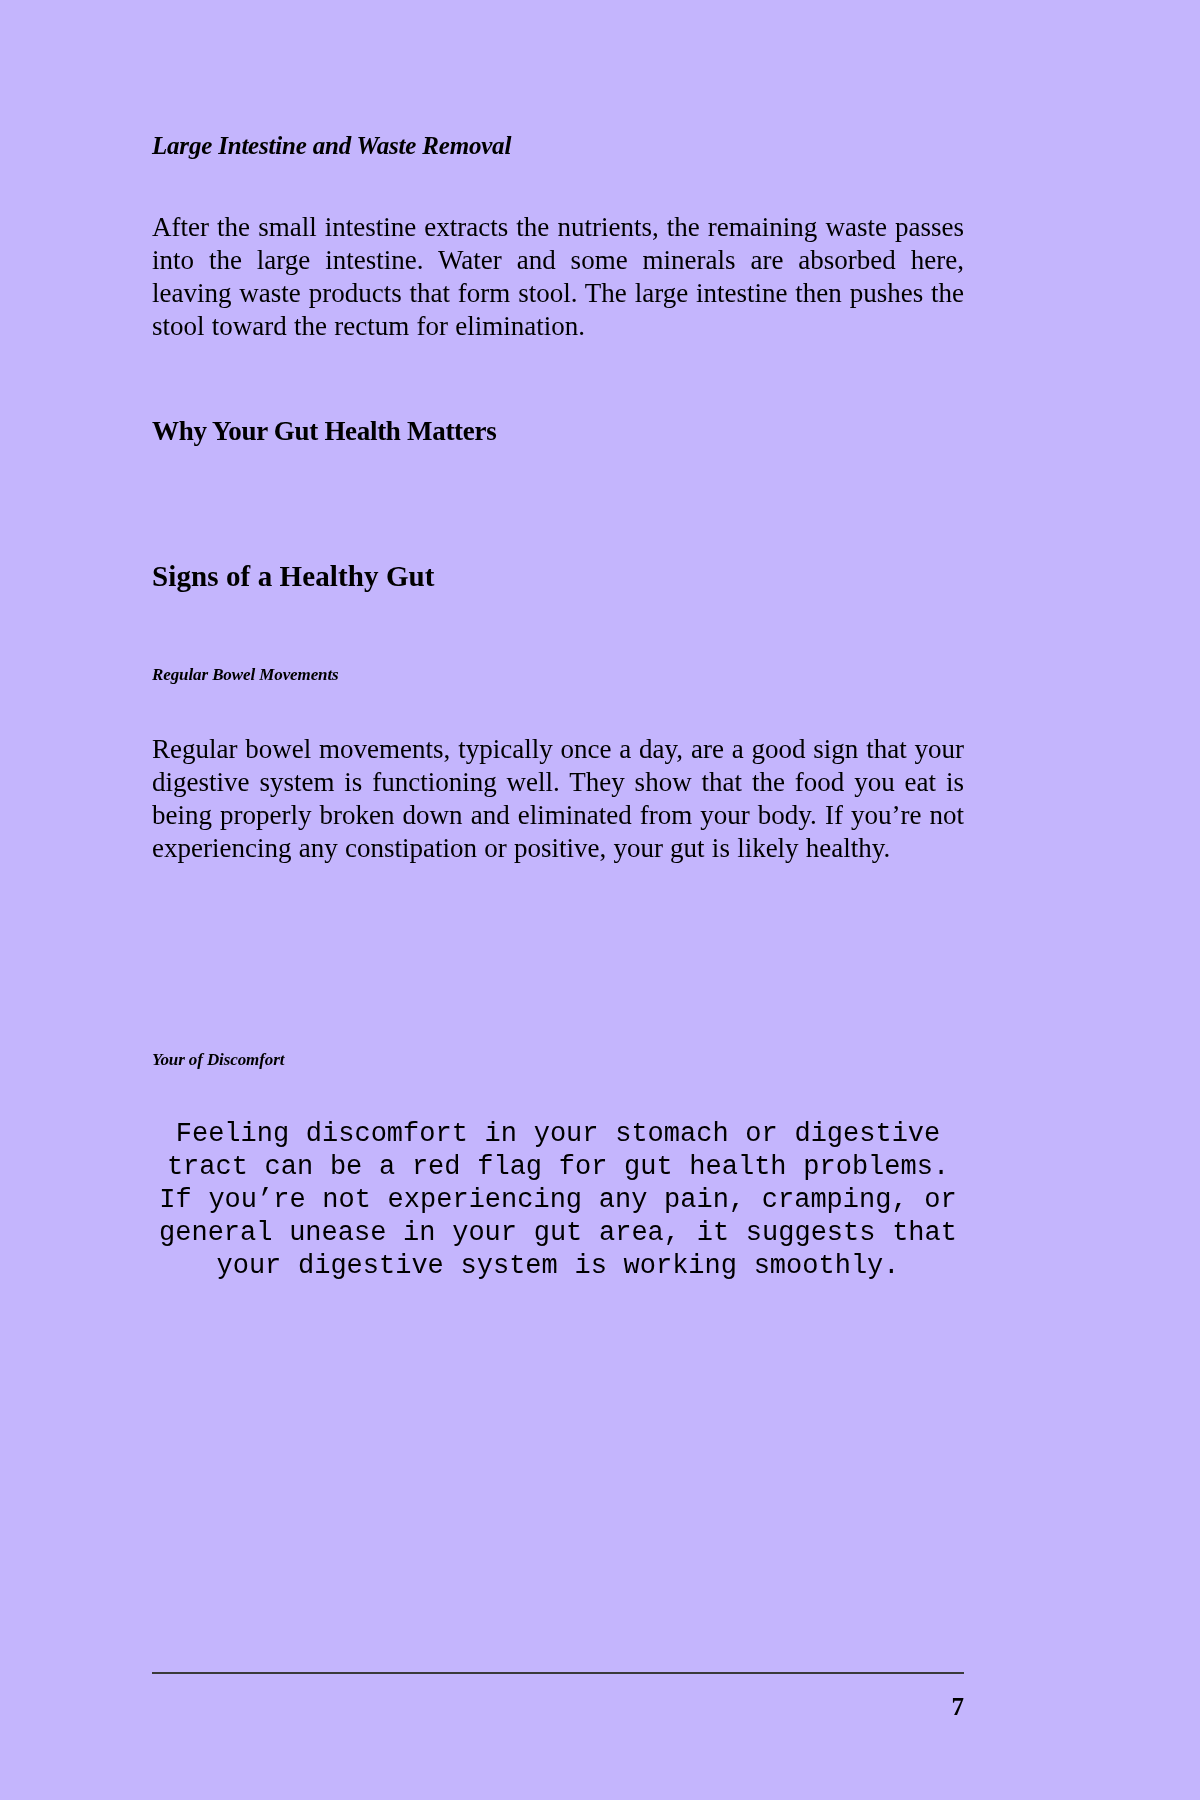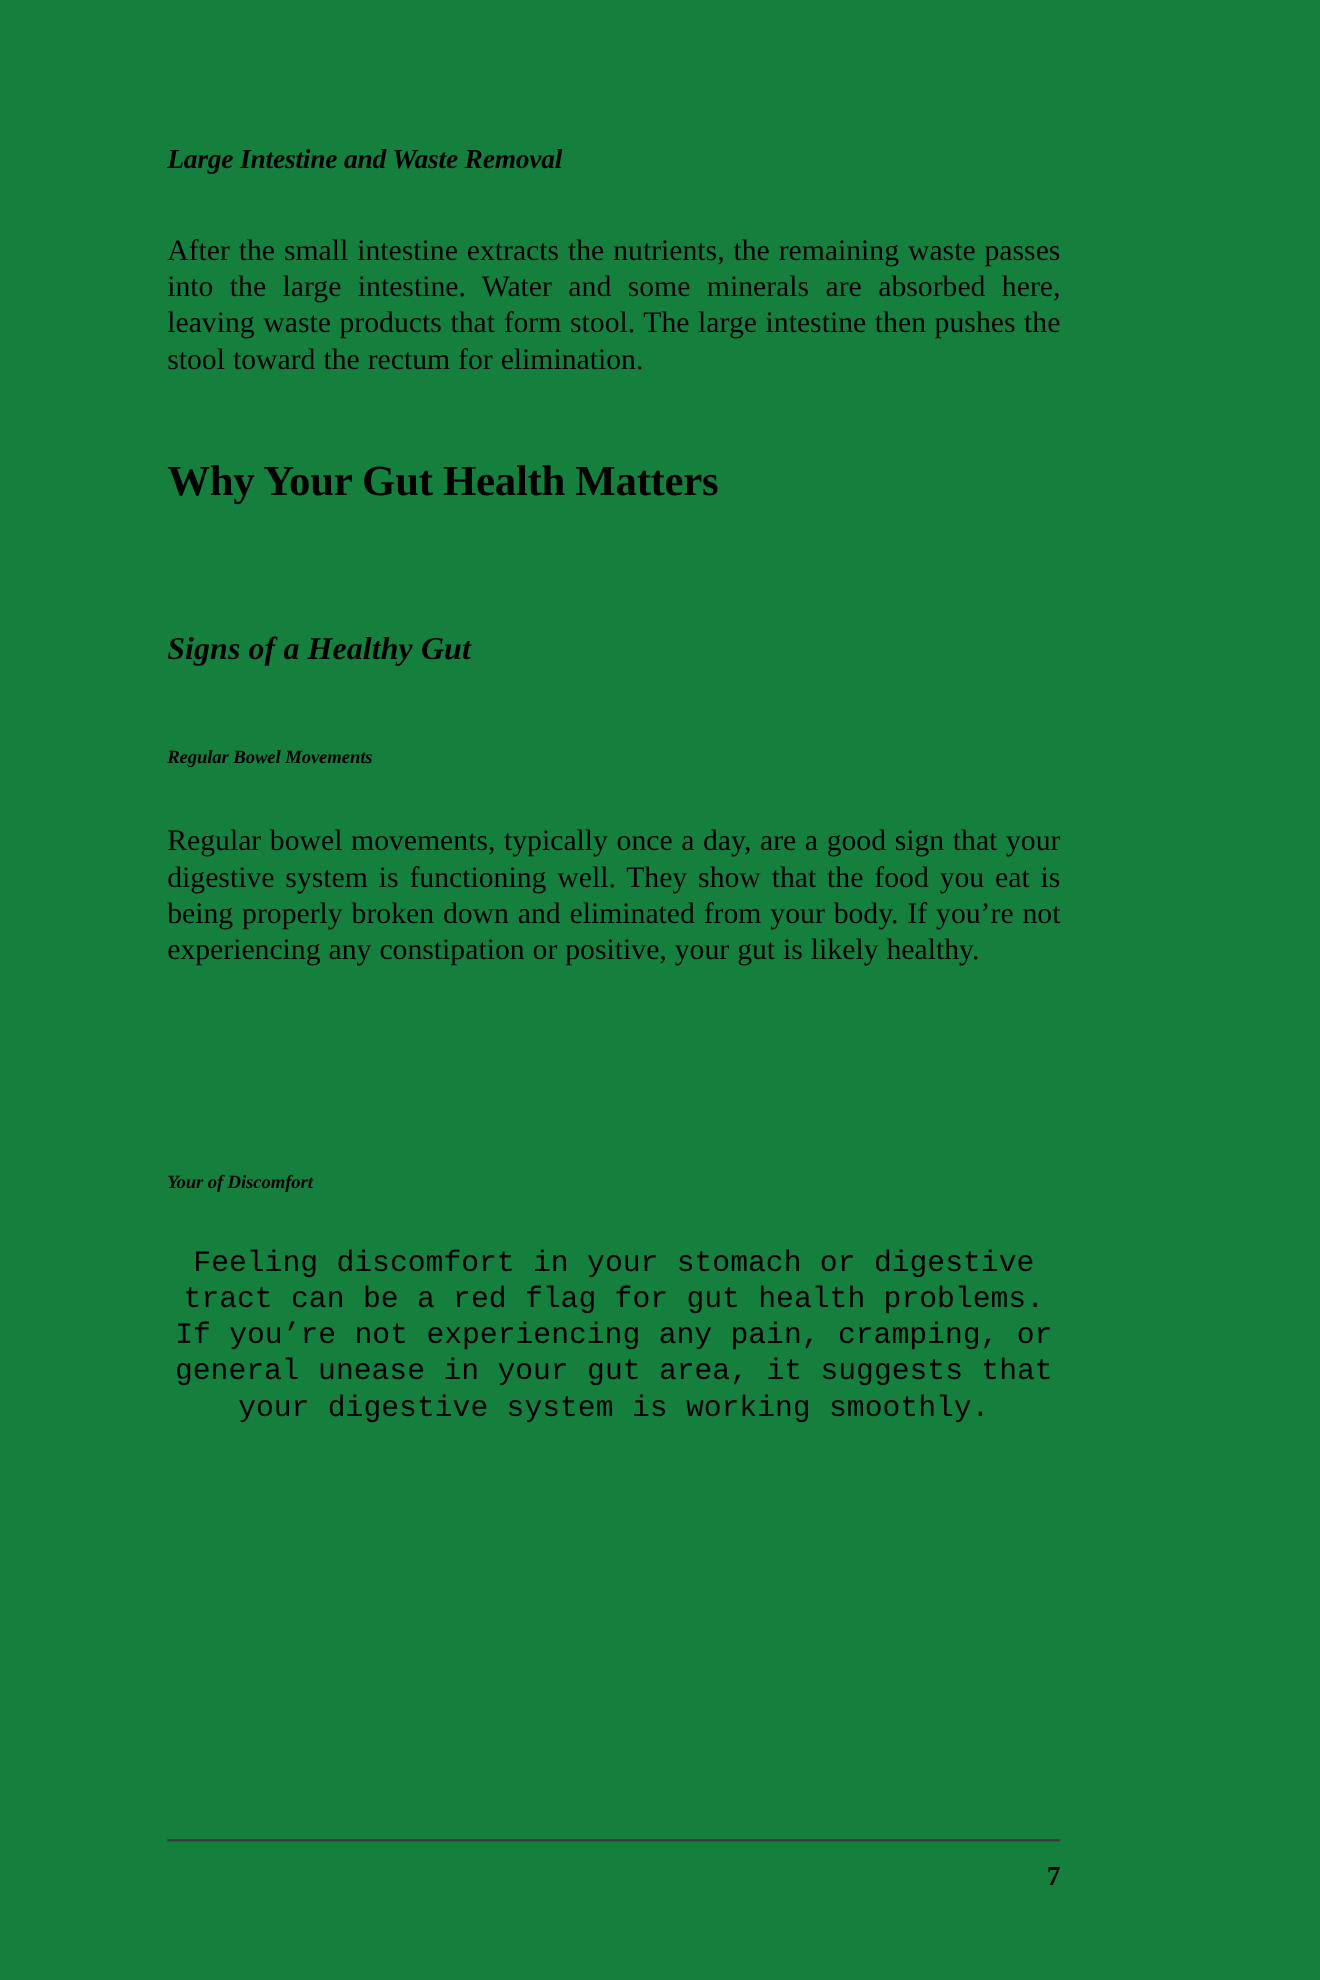--- a/index.html
+++ b/index.html
@@ -4,21 +4,21 @@
 <style>
   html, body {
     margin: 0;
     padding: 0;
     background: #ffffff;
   }
   .page {
     position: relative;
     width: 1200px;
     height: 1800px;
-    background: #15803d;
+    background: #c4b5fd;
     box-sizing: border-box;
     overflow: hidden;
     font-family: "Liberation Serif", "DejaVu Serif", serif;
     color: #000000;
   }
   .content {
     position: absolute;
     left: 152px;
     top: 0;
     width: 812px;
@@ -27,31 +27,30 @@
   
   .h-sub {                      
     font-size: 25px;
     font-weight: 700;
     font-style: italic;
     line-height: 1.25;
     margin: 0;
     letter-spacing: -0.2px;
   }
   .h-title {                    
-    font-size: 39px;
+    font-size: 27px;
     font-weight: 700;
     font-style: normal;
     line-height: 1.2;
     margin: 0;
     letter-spacing: -0.3px;
   }
   .h-section {                  
     font-size: 29px;
     font-weight: 700;
-    font-style: italic;
     line-height: 1.25;
     margin: 0;
     letter-spacing: 0.1px;
   }
   .h-item {                     
     font-size: 17px;
     font-weight: 700;
     font-style: italic;
     line-height: 1.25;
     margin: 0;

